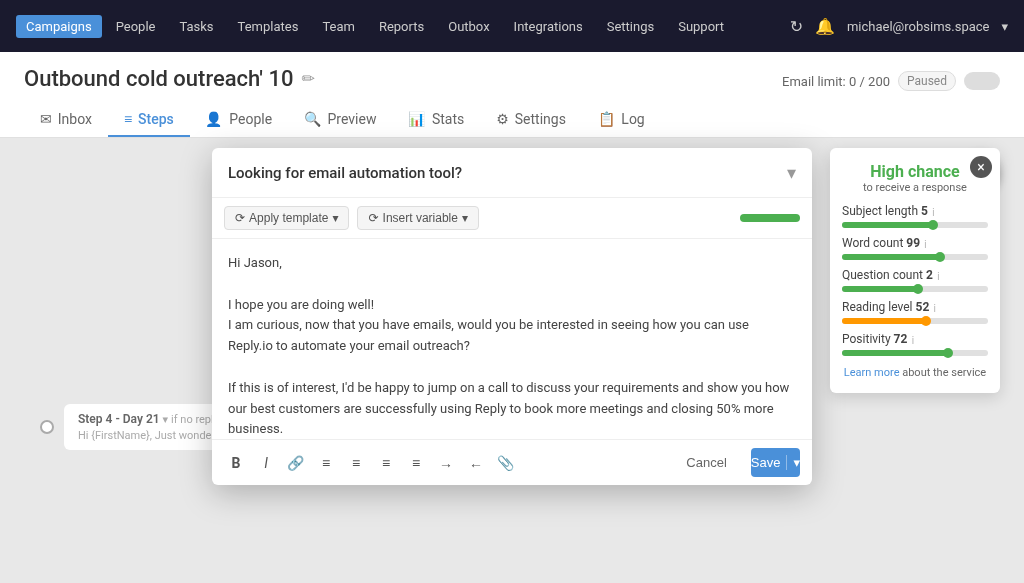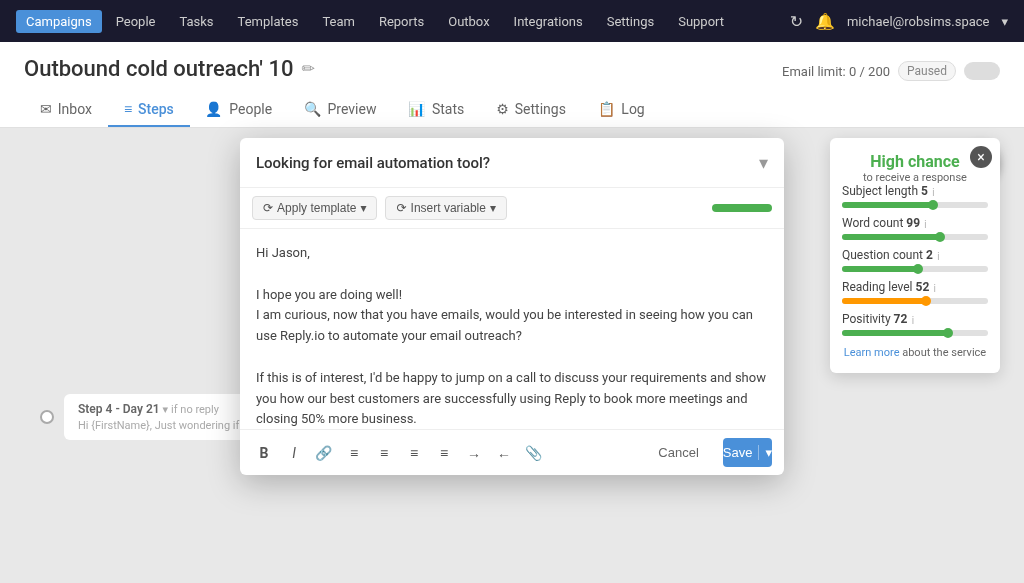--- a/index.html
+++ b/index.html
@@ -1,21 +1,21 @@
 <!DOCTYPE html>
 <html><head>
   <meta charset="utf-8">
   <style>
     * { box-sizing: border-box; margin: 0; padding: 0; }
     body { font-family: -apple-system, BlinkMacSystemFont, 'Segoe UI', Roboto, sans-serif; background: #f0f0f0; width: 1024px; height: 583px; overflow: hidden; }
 
     
     .top-nav {
       background: #1a1a2e;
-      height: 42px;
+      height: 52px;
       display: flex;
       align-items: center;
       padding: 0 16px;
       gap: 4px;
     }
     .nav-item {
       color: #ccc;
       font-size: 13px;
       padding: 4px 10px;
       cursor: pointer;
@@ -134,21 +134,21 @@
       z-index: 20;
       display: flex;
       justify-content: center;
       align-items: flex-start;
       padding-top: 10px;
     }
 
     .modal {
       background: #fff;
       border-radius: 6px;
-      width: 544px;
+      width: 600px;
       box-shadow: 0 8px 32px rgba(0,0,0,0.25);
       position: relative;
     }
 
     .modal-header {
       padding: 14px 16px;
       border-bottom: 1px solid #eee;
       display: flex;
       align-items: center;
       justify-content: space-between;
@@ -271,20 +271,21 @@
       width: 170px;
       background: #fff;
       border-radius: 6px;
       padding: 14px 12px;
       box-shadow: 0 4px 16px rgba(0,0,0,0.15);
       z-index: 21;
     }
 
     .side-panel-header {
       text-align: center;
+      margin-bottom: 10px;
     }
     .high-chance {
       color: #4caf50;
       font-weight: 700;
       font-size: 16px;
     }
     .side-subtitle {
       color: #666;
       font-size: 11px;
     }

